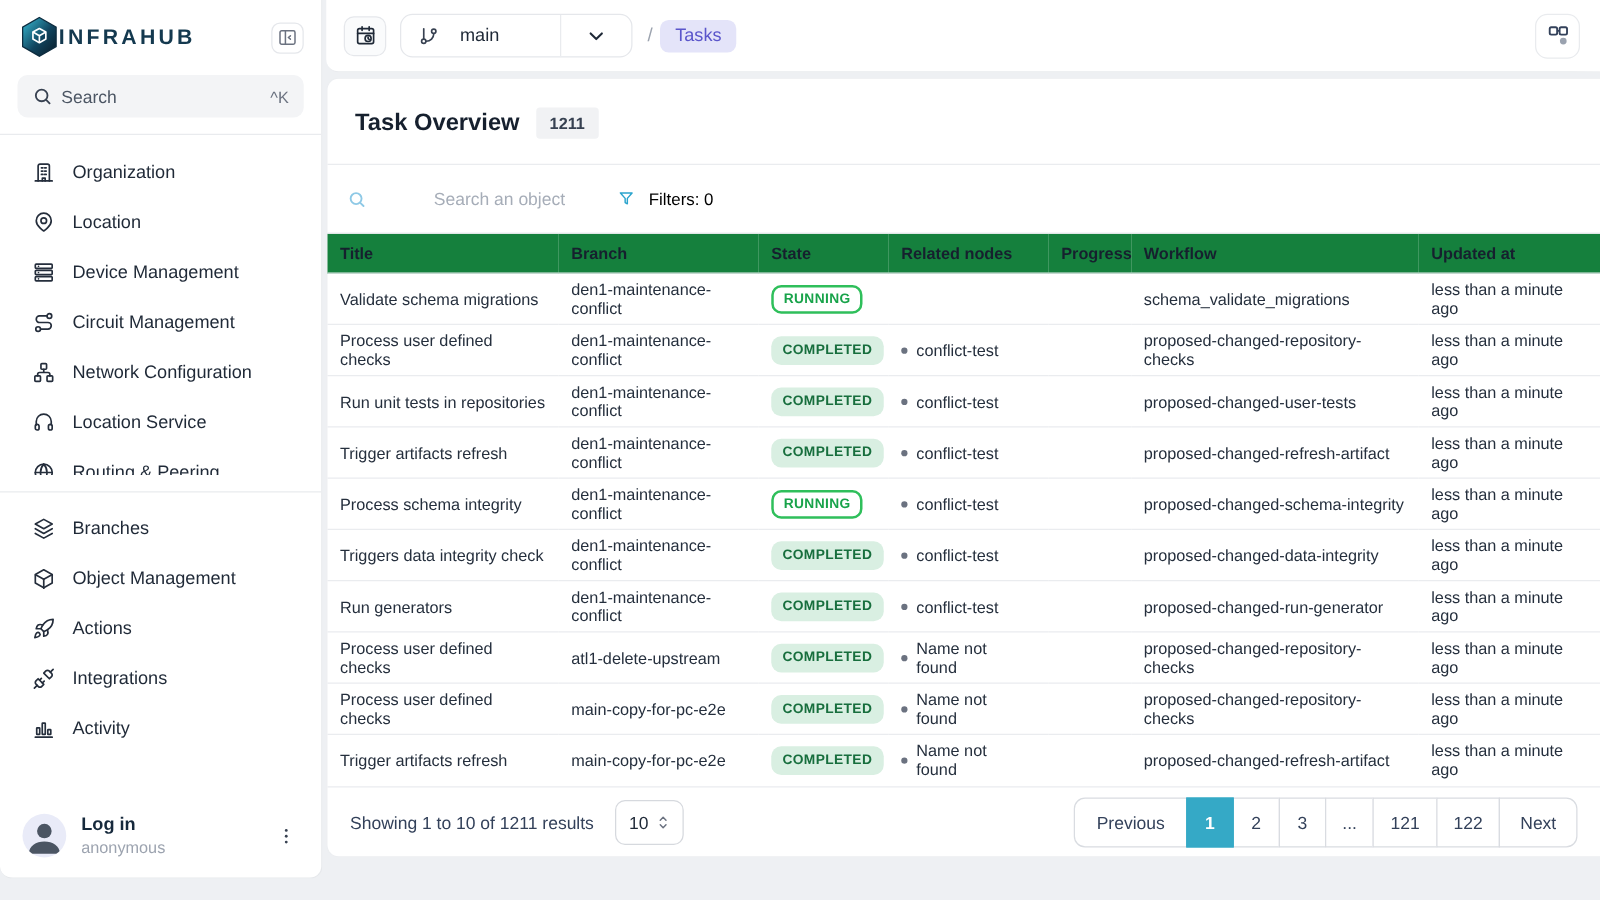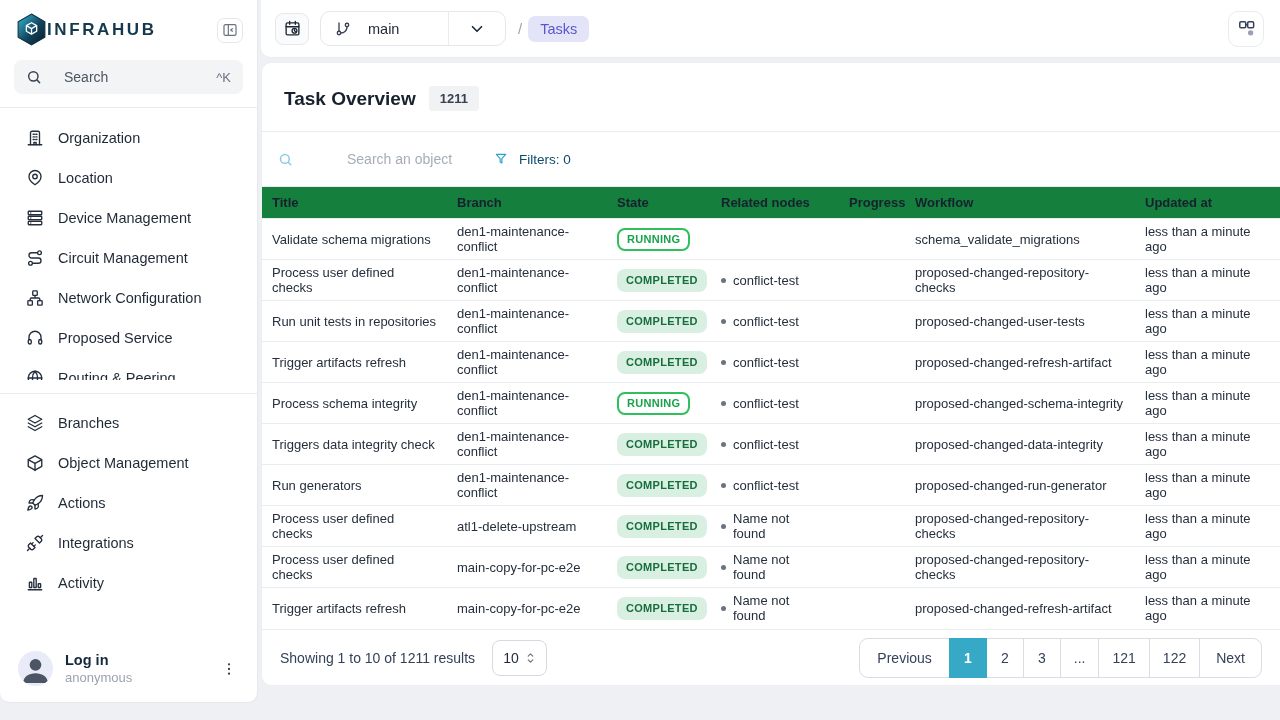--- a/index.html
+++ b/index.html
@@ -15,21 +15,21 @@
   .sidebar {
     width:258px; height:703px; background:#fff; flex:none;
     border-right:1px solid #e6e8eb; border-bottom:1px solid #e6e8eb;
     border-radius:0 0 10px 10px; display:flex; flex-direction:column;
   }
   .side-head { display:flex; align-items:center; padding:13px 14px 10px 16px; }
   .brand-text { flex:1; font-size:17px; font-weight:700; letter-spacing:2.6px; color:#14394f; }
   .collapse-btn { width:26px; height:25px; border:1px solid #e5e7eb; border-radius:7px; background:#fff;
     display:flex; align-items:center; justify-content:center; color:#6b7280; cursor:pointer; }
   .search-box { margin:3px 14px 0 14px; height:34px; background:#f3f4f6; border-radius:8px;
-    display:flex; align-items:center; gap:22px; padding:0 12px; cursor:pointer; }
+    display:flex; align-items:center; gap:7px; padding:0 12px; cursor:pointer; }
   .search-box .ph { flex:1; color:#4b5563; font-size:14px; }
   .shortcut { color:#6b7280; font-size:13px; }
   .side-div { border-top:1px solid #e9ebee; margin-top:13px; }
   .nav-scroll { height:272px; overflow:hidden; padding-top:10px; }
   .nav2 { padding:9px 0 2px 0; }
   .nav-item { height:40px; display:flex; align-items:center; gap:14px; padding:0 8px 0 26px;
     font-size:14.5px; font-weight:500; color:#1f2937; cursor:pointer; white-space:nowrap; }
   .nav-ic { width:18px; height:18px; flex:none; color:#252e3c; display:flex; }
   .nav-ic svg { width:18px; height:18px; }
   .account { margin-top:auto; display:flex; align-items:center; gap:12px; padding:10px 16px 16px 18px; }
@@ -68,21 +68,21 @@
   .page-title { font-size:19px; font-weight:700; color:#16202e; }
   .count-badge { background:#f1f2f4; border-radius:3px; padding:5px 11px; font-size:13px;
     font-weight:600; color:#374151; }
   .toolbar { border-top:1px solid #eaecef; height:55px; flex:none; display:flex; align-items:center;
     padding:0 16px; }
   .obj-search { display:flex; align-items:center; gap:11px; width:216px; }
   .obj-search svg { color:#8ec9e6; flex:none; }
   .obj-search input { border:none; outline:none; font-family:inherit; font-size:14px; color:#1f2937;
     width:160px; background:transparent;margin-left:41px; }
   .obj-search input::placeholder { color:#a6adb8; }
-  .filters { display:flex; align-items:center; gap:11px; font-size:13.5px; color:#0c4a6e; cursor:pointer; }
+  .filters { display:flex; align-items:center; gap:11px; font-size:13.5px; color:#000000; cursor:pointer; }
   .filters svg { color:#2ba4cd; }
 
   table { width:100%; border-collapse:collapse; table-layout:fixed; }
   thead th { background:#15803d; text-align:left; font-size:13px; font-weight:700; color:#16202e;
     padding:8px 10px; border-top:1px solid #eaecef; border-bottom:1px solid #eaecef; }
   td { padding:5px 10px; font-size:13px; color:#252f3d; line-height:15px; vertical-align:middle;
     border-bottom:1px solid #eaecef; overflow:hidden; }
   tbody tr { height:41px; cursor:pointer; }
   tbody tr:last-child td { border-bottom:none; }
   .badge { display:inline-block; border-radius:8px; padding:4px 9px; font-size:11px; font-weight:700;
@@ -206,21 +206,21 @@
           <span>Network Configuration</span>
         </div>
         <div class="nav-item">
           <span class="nav-ic">
             <svg viewBox="0 0 24 24" fill="none" stroke="currentColor" stroke-width="1.8" stroke-linecap="round" stroke-linejoin="round">
               <path d="M4 14.5V11a8 8 0 0 1 16 0v3.5"></path>
               <rect x="3" y="14" width="4" height="6" rx="2"></rect>
               <rect x="17" y="14" width="4" height="6" rx="2"></rect>
             </svg>
           </span>
-          <span>Proposed Service</span>
+          <span>Location Service</span>
         </div>
         <div class="nav-item">
           <span class="nav-ic">
             <svg viewBox="0 0 24 24" fill="none" stroke="currentColor" stroke-width="1.8" stroke-linecap="round" stroke-linejoin="round">
               <circle cx="12" cy="12" r="9"></circle>
               <path d="M3 12h18"></path>
               <path d="M12 3a13.5 13.5 0 0 1 0 18M12 3a13.5 13.5 0 0 0 0 18"></path>
             </svg>
           </span>
           <span>Routing &amp; Peering</span>

